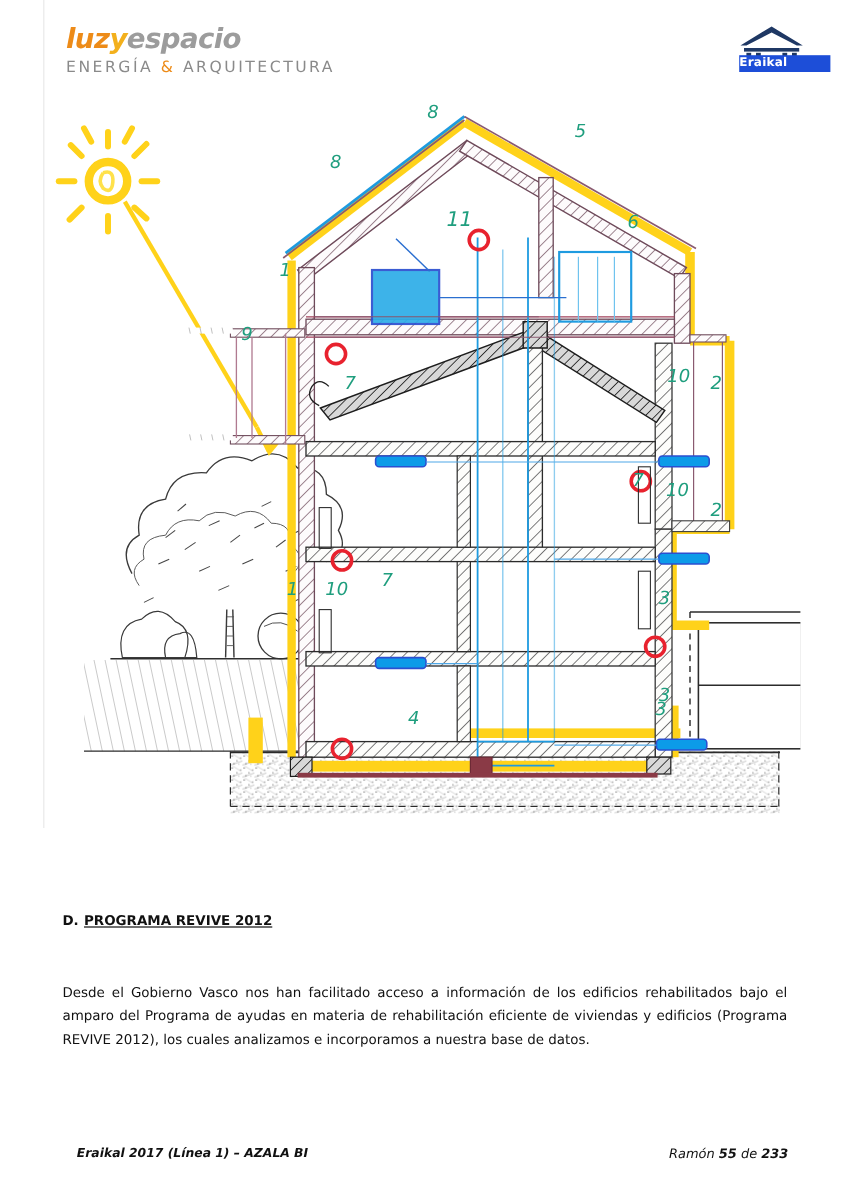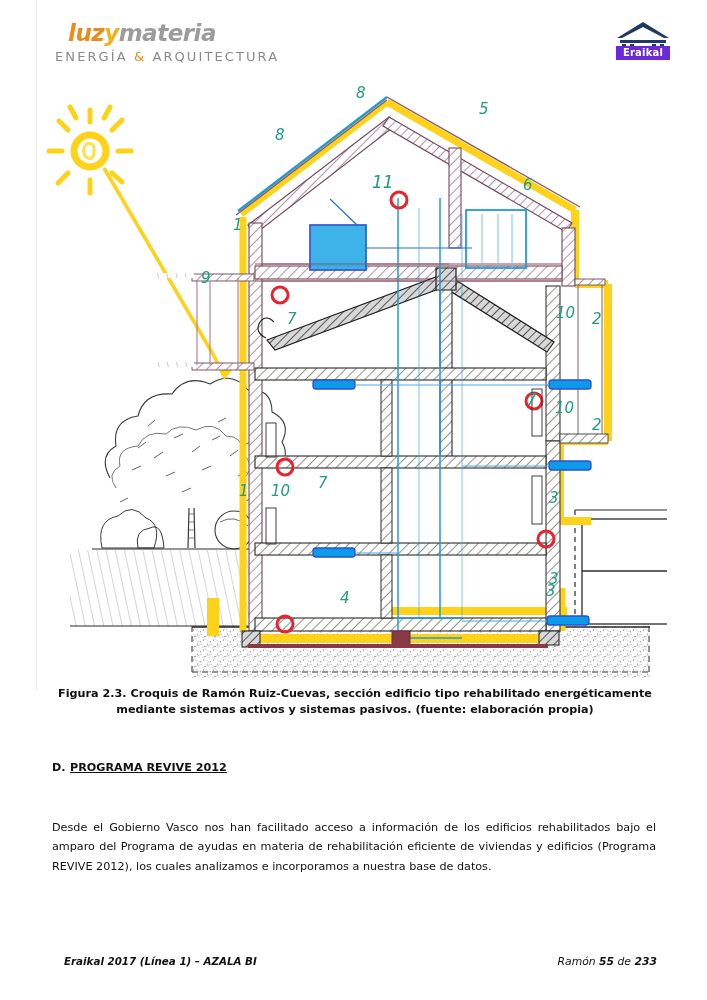--- a/index.html
+++ b/index.html
@@ -11,31 +11,31 @@
     position:relative;
     overflow:hidden;
   }
   .page { position:absolute; inset:0; background:#fff; }
 
   
   .header { position:absolute; left:0; top:0; width:707px; height:76px; }
   .logo-left { position:absolute; left:55px; top:22px; }
   .logo-word { font-family:"DejaVu Sans", sans-serif; font-style:italic; font-weight:bold;
                font-size:23px; letter-spacing:-0.5px; line-height:1; }
-  .lg-luz { color:#ED8B18;margin-left:13px; }
+  .lg-luz { color:#ED8B18; }
   .lg-y   { color:#F3B01C; }
   .lg-esp { color:#9C9C9C; }
   .logo-sub { margin-top:4px; font-family:"DejaVu Sans", sans-serif; font-size:13px;
               letter-spacing:2.1px; color:#8A8A8A; }
   .logo-sub .amp { color:#ED8B18; }
 
   .logo-right { position:absolute; left:612px; top:18px; width:62px; height:44px; }
   .eraikal-box { position:relative; width:62px; height:44px; }
-  .eraikal-name { position:absolute; left:4px; bottom:2px; width:54px;
-                  background:#6d28d9; color:#ffffff; text-align:center;
+  .eraikal-name { position:absolute; left:4px; bottom:2px; width:76px;
+                  background:#1d4ed8; color:#ffffff; 
                   font-family:"DejaVu Sans", sans-serif; font-weight:bold;
                   font-size:10px; letter-spacing:0.2px; padding:1px 0 2px 0; }
 
   
   .figure { position:absolute; left:42px; top:78px; width:625px; height:600px; }
   .sketch { position:absolute; inset:0; }
 
   
   .caption { position:absolute; left:55px; top:686px; width:600px;
              text-align:center; font-family:"DejaVu Sans", sans-serif;
@@ -66,21 +66,21 @@
 </head>
 <body>
 
 <div class="page">
 
   <div class="scanedge"></div>
 
   <div class="header">
 
     <div class="logo-left">
-      <div class="logo-word"><span class="lg-luz">luz</span><span class="lg-y">y</span><span class="lg-esp">materia</span></div>
+      <div class="logo-word"><span class="lg-luz">luz</span><span class="lg-y">y</span><span class="lg-esp">espacio</span></div>
       <div class="logo-sub"><span>ENERGÍA </span><span class="amp">&amp;</span><span> ARQUITECTURA</span></div>
     </div>
 
     <div class="logo-right">
       <div class="eraikal-box">
         <svg width="62" height="44" viewBox="0 0 62 44">
           <polygon points="31,4 57,20 52,20 31,9 10,20 5,20" fill="#1F3864"></polygon>
           <rect x="8" y="22" width="46" height="3" fill="#1F3864"></rect>
           <rect x="10" y="26" width="4" height="7" fill="#1F3864"></rect>
           <rect x="18" y="26" width="4" height="7" fill="#1F3864"></rect>
@@ -388,21 +388,20 @@
         <text x="276" y="410">7</text>
         <text x="507" y="425">3</text>
         <text x="507" y="506">3</text>
         <text x="504" y="518">3</text>
         <text x="298" y="525">4</text>
         <text x="330" y="110" font-size="17">11</text>
       </g>
     </svg>
   </div>
 
-  <div class="caption">Figura 2.3. Croquis de Ramón Ruiz-Cuevas, sección edificio tipo rehabilitado energéticamente mediante sistemas activos y sistemas pasivos. (fuente: elaboración propia)</div>
 
   <div class="sec-head">
     <span class="letter">D.</span><span class="title">PROGRAMA REVIVE 2012</span>
   </div>
 
   <p class="para">Desde el Gobierno Vasco nos han facilitado acceso a información de los edificios rehabilitados bajo el amparo del Programa de ayudas en materia de rehabilitación eficiente de viviendas y edificios (Programa REVIVE 2012), los cuales analizamos e incorporamos a nuestra base de datos.</p>
 
   <div class="footer-left">Eraikal 2017 (Línea 1) – AZALA BI</div>
   <div class="footer-right"><span>Ramón </span><b>55</b><span> de </span><b>233</b></div>
 

